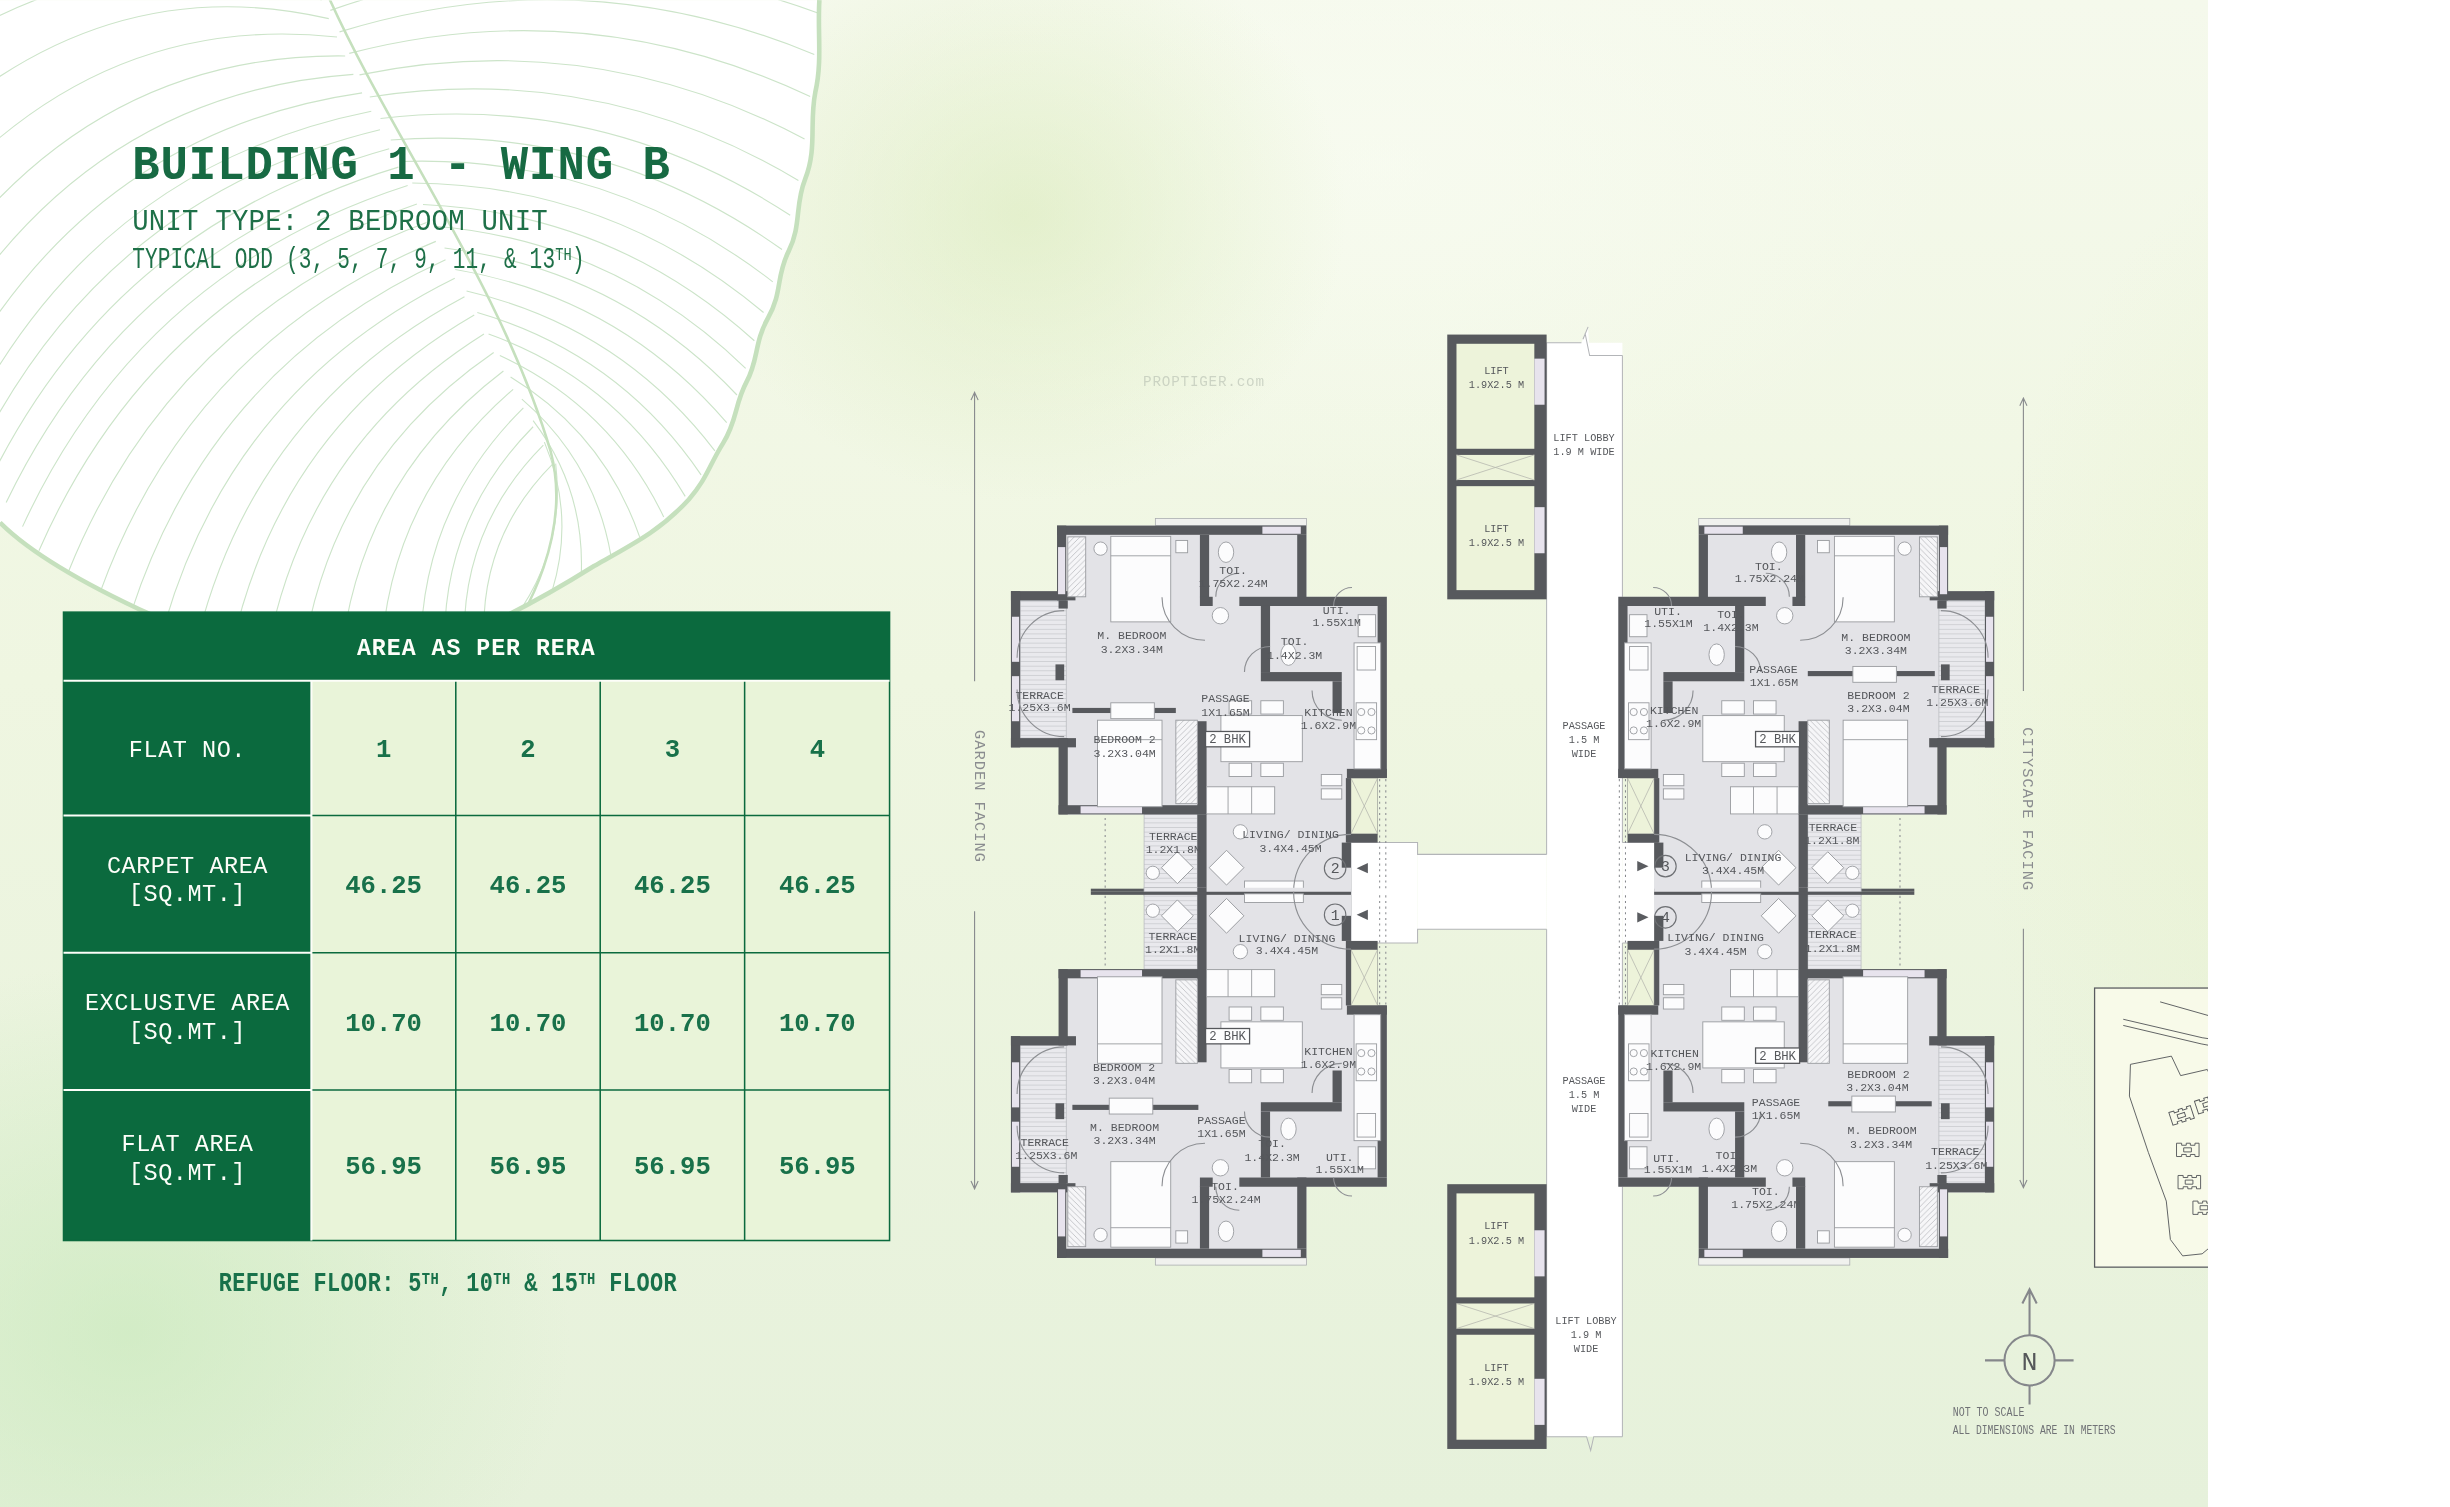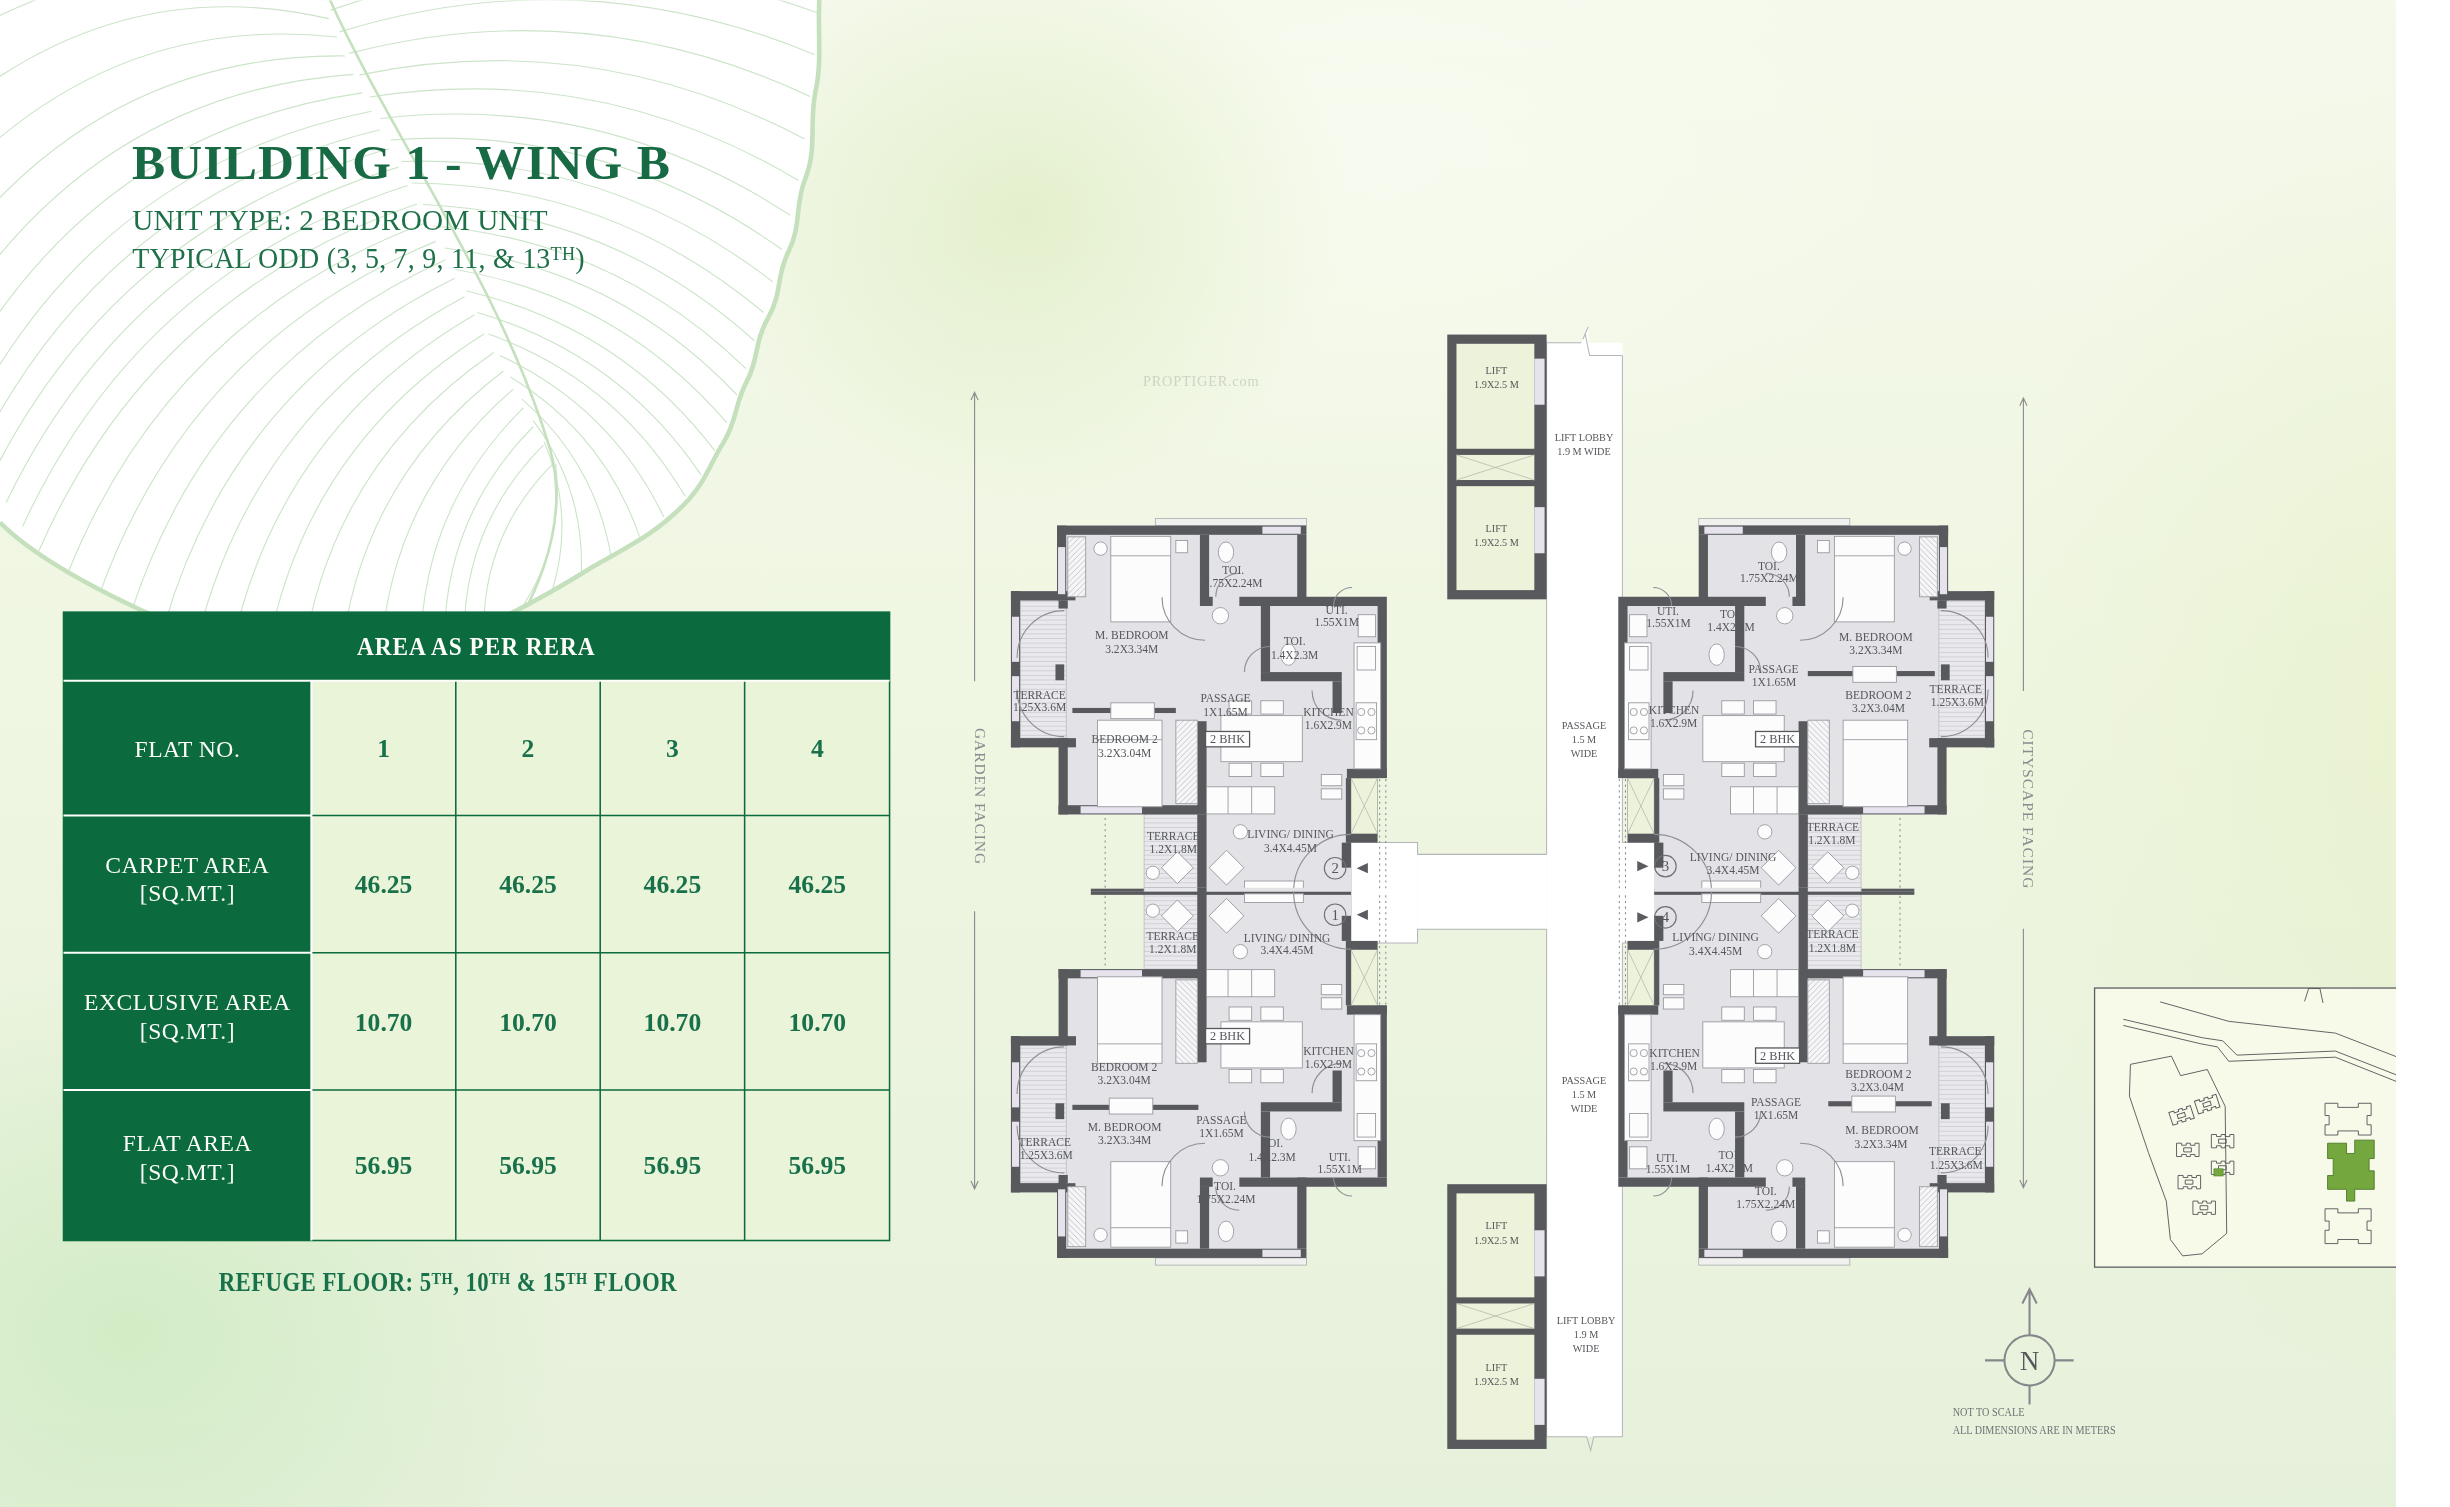--- a/index.html
+++ b/index.html
@@ -1,14 +1,14 @@
 <!DOCTYPE html>
 <html style="font-size:8.2px"><head><meta charset="utf-8"><style>
 html,body{margin:0;padding:0}
-.page{position:relative;width:2396px;height:1508px;overflow:hidden;font-family:Liberation Serif, serif;
+.page{position:relative;width:2208px;height:1508px;overflow:hidden;font-family:Liberation Mono, monospace;
 background:
 radial-gradient(615px 512px at 128px 1332px, rgba(196,232,183,.6), rgba(196,232,183,0) 72%),
 radial-gradient(666px 922px at 2450px 743px, rgba(228,238,192,.5), rgba(228,238,192,0) 72%),
 radial-gradient(461px 410px at 1024px 215px, rgba(214,232,180,.55), rgba(214,232,180,0) 70%),
 radial-gradient(768px 461px at 1383px 164px, rgba(250,253,244,.55), rgba(250,253,244,0) 75%),
 linear-gradient(180deg,#f5f9ec 0%,#eff6e1 45%,#e6f1db 100%);}
 </style></head><body>
 <div class="page">
 <svg width="2450" height="1508" viewBox="0 0 4784 2944">
 <defs>

